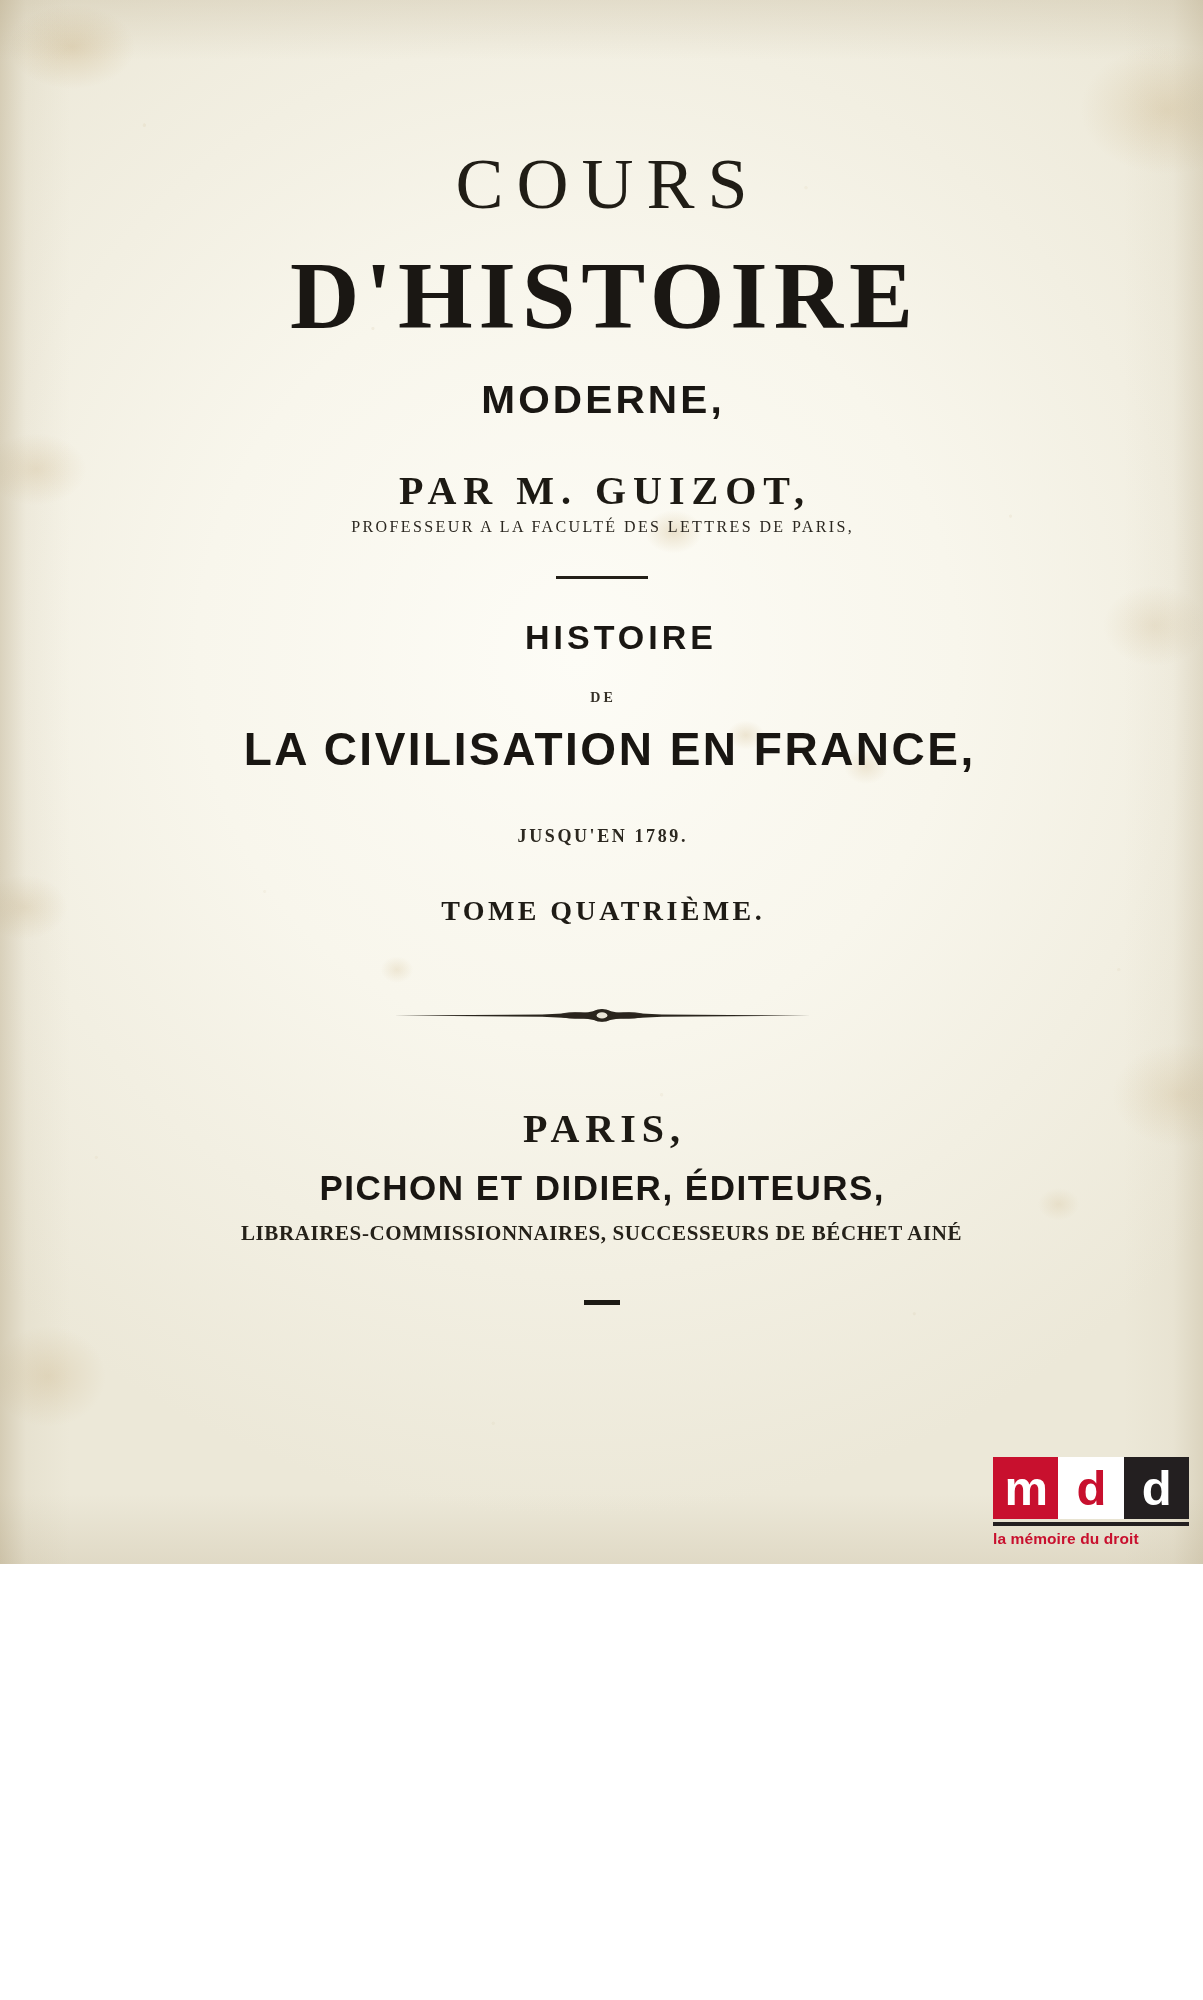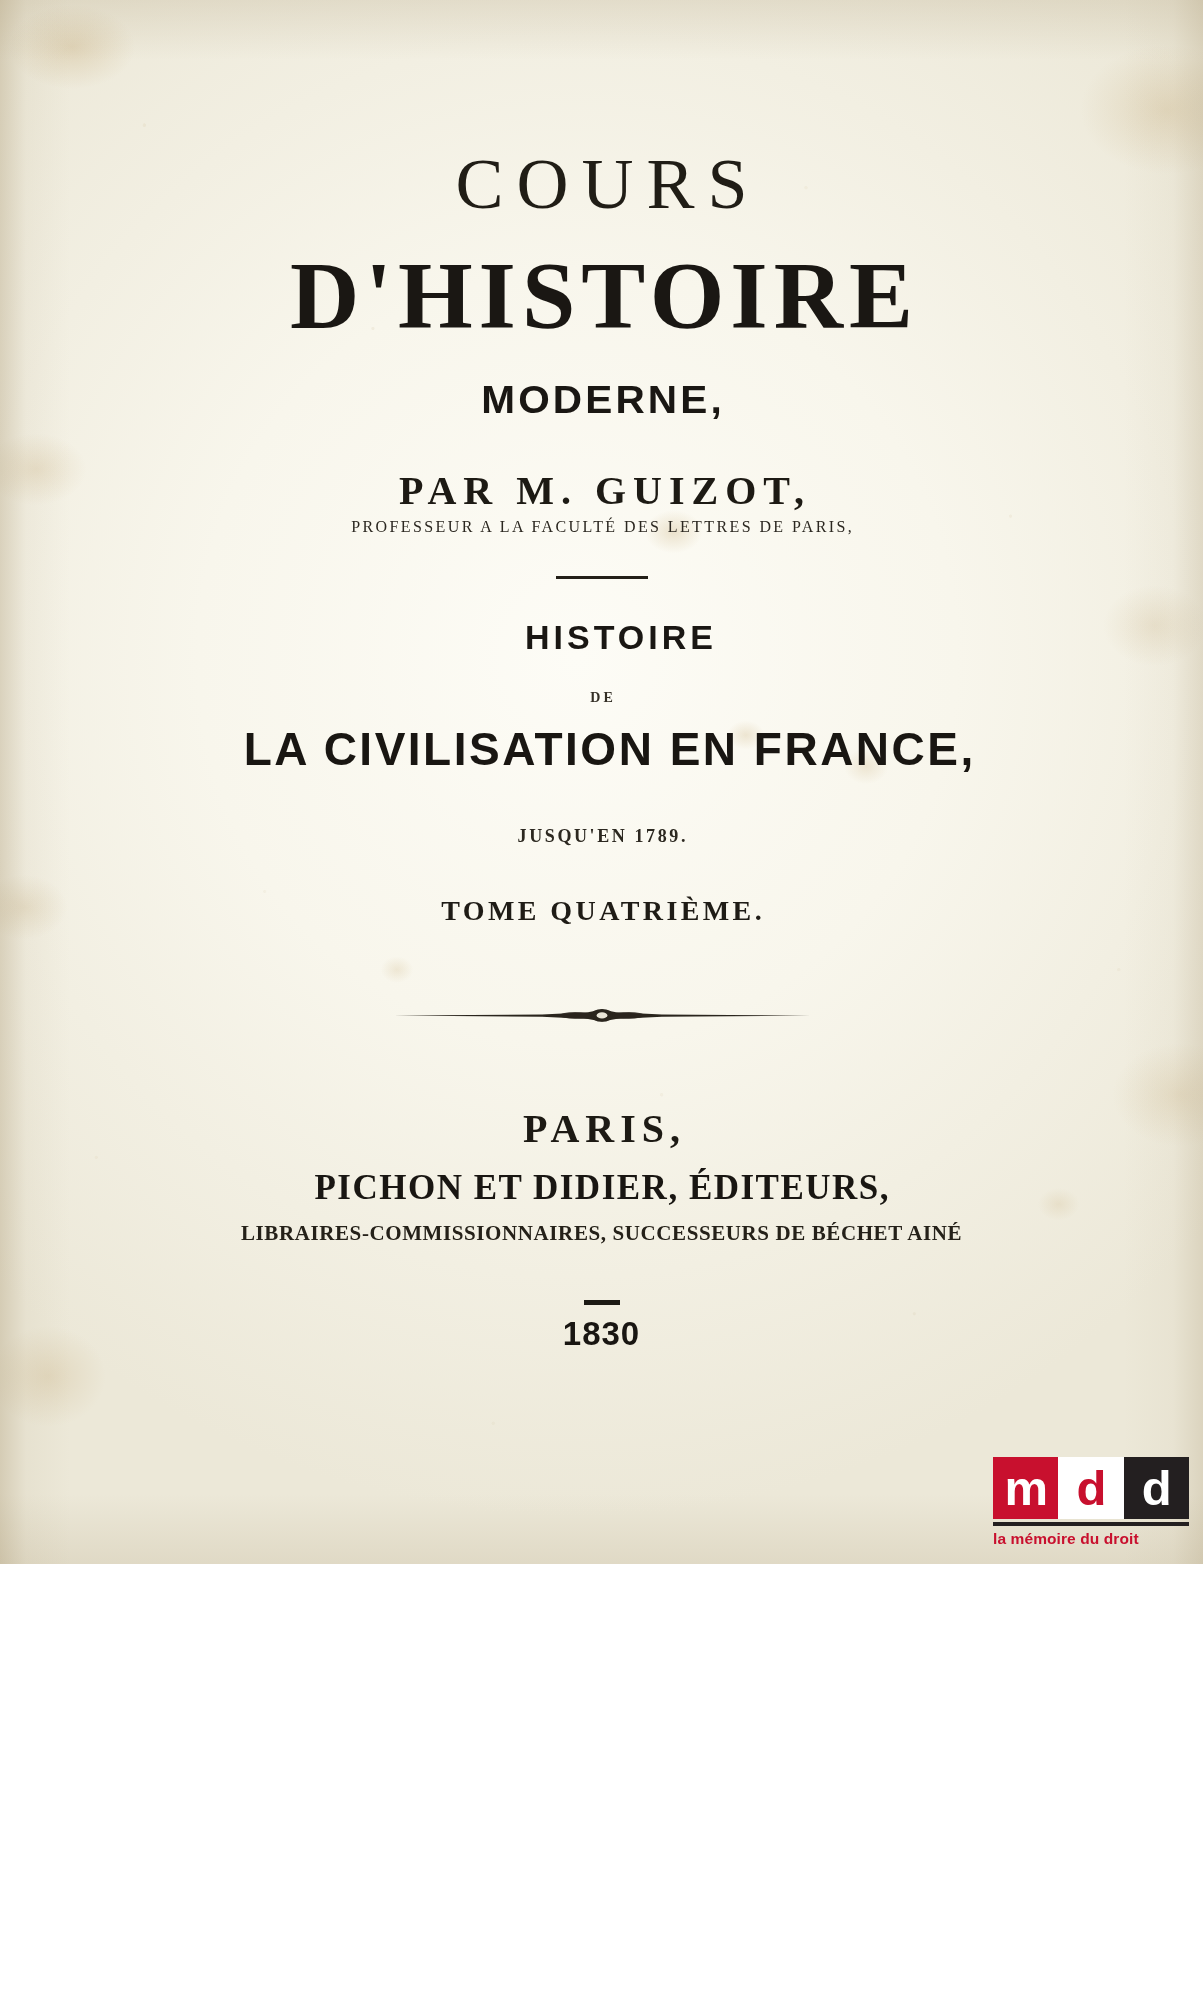--- a/index.html
+++ b/index.html
@@ -171,21 +171,21 @@
     color: #1f1c16;
   }
   .t-paris {
     font-size: 40px;
     letter-spacing: 6px;
     text-indent: 6px;
     font-weight: 700;
     color: #1d1a14;
   }
   .t-pub {
-    font-family: Liberation Serif, serif;
+    font-family: Liberation Sans, sans-serif;
     font-size: 35px;
     font-weight: 700;
     letter-spacing: 1.5px;
     text-indent: 1.5px;
     color: #191612;
   }
   .t-libraires {
     font-size: 21px;
     letter-spacing: 0.6px;
     font-weight: 700;
@@ -350,23 +350,20 @@
 
   <div class="type-block" style="top:1221px;">
     <span class="ln t-libraires">LIBRAIRES-COMMISSIONNAIRES, SUCCESSEURS DE BÉCHET AINÉ</span>
   </div>
 
 
   <div class="type-block" style="top:1300px;">
     <div class="rule-year"></div>
   </div>
 
-  <div class="type-block" style="top:1315px;">
-    <span class="ln t-year">1830</span>
-  </div>
 
   <div class="logo">
     <div class="logo-mark">
       <div class="logo-cell red">m</div>
       <div class="logo-cell white">d</div>
       <div class="logo-cell dark">d</div>
     </div>
     <div class="logo-rule"></div>
     <div class="logo-tag">la mémoire du droit</div>
   </div>

